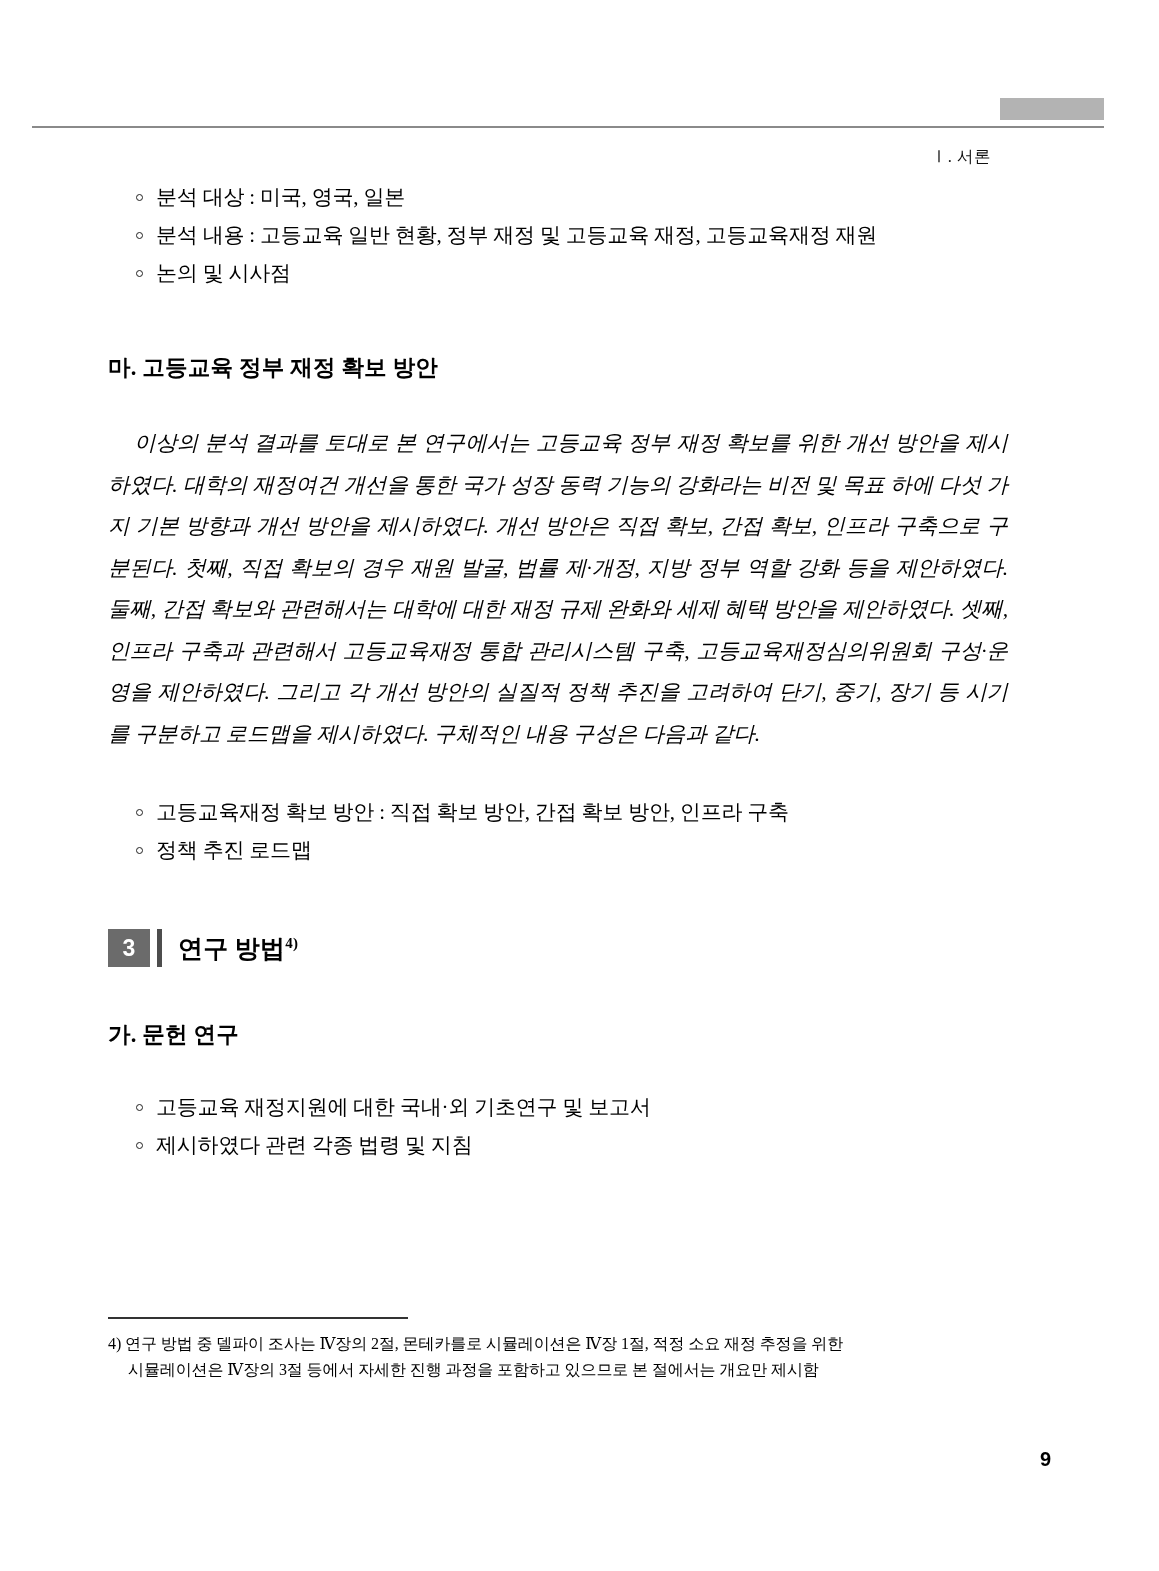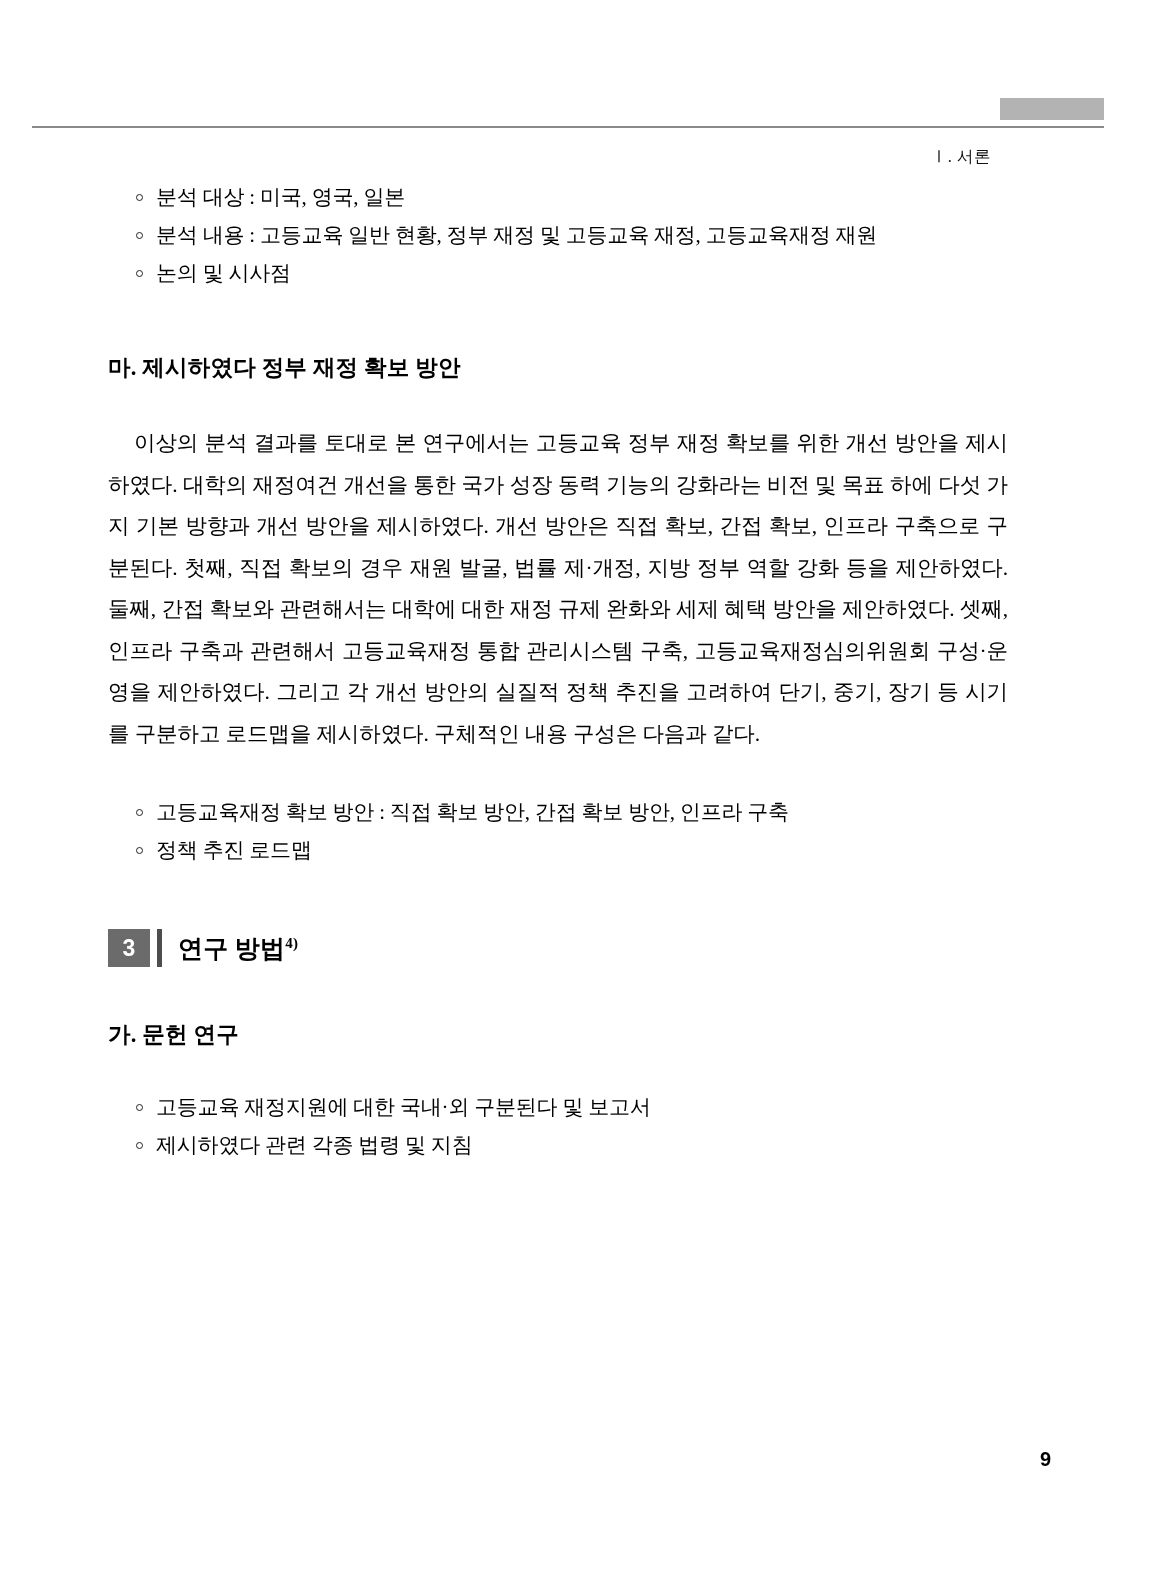--- a/index.html
+++ b/index.html
@@ -114,20 +114,21 @@
 
   
   p.para {
     margin: 0;
     font-size: 21.5px;
     line-height: 41.5px;
     text-align: justify;
     text-justify: inter-character;
     letter-spacing: -0.1px;
     text-indent: 26px;
+    font-style: italic;
   }
 
   
   .section-head {
     display: flex;
     align-items: center;
     gap: 0;
   }
   .sec-num {
     width: 42px;
@@ -209,21 +210,21 @@
   <div class="content">
 
     <ul class="bullets">
       <li>분석 대상 : 미국, 영국, 일본</li>
       <li>분석 내용 : 고등교육 일반 현황, 정부 재정 및 고등교육 재정, 고등교육재정 재원</li>
       <li>논의 및 시사점</li>
     </ul>
 
     <div class="sp-52"></div>
 
-    <h3 class="subheading">마. 제시하였다 정부 재정 확보 방안</h3>
+    <h3 class="subheading">마. 고등교육 정부 재정 확보 방안</h3>
 
     <div class="sp-40"></div>
 
     <p class="para">이상의 분석 결과를 토대로 본 연구에서는 고등교육 정부 재정 확보를 위한 개선 방안을 제시하였다. 대학의 재정여건 개선을 통한 국가 성장 동력 기능의 강화라는 비전 및 목표 하에 다섯 가지 기본 방향과 개선 방안을 제시하였다. 개선 방안은 직접 확보, 간접 확보, 인프라 구축으로 구분된다. 첫째, 직접 확보의 경우 재원 발굴, 법률 제·개정, 지방 정부 역할 강화 등을 제안하였다. 둘째, 간접 확보와 관련해서는 대학에 대한 재정 규제 완화와 세제 혜택 방안을 제안하였다. 셋째, 인프라 구축과 관련해서 고등교육재정 통합 관리시스템 구축, 고등교육재정심의위원회 구성·운영을 제안하였다. 그리고 각 개선 방안의 실질적 정책 추진을 고려하여 단기, 중기, 장기 등 시기를 구분하고 로드맵을 제시하였다. 구체적인 내용 구성은 다음과 같다.</p>
 
     <div class="sp-30"></div>
 
     <ul class="bullets">
       <li>고등교육재정 확보 방안 : 직접 확보 방안, 간접 확보 방안, 인프라 구축</li>
       <li>정책 추진 로드맵</li>
@@ -237,22 +238,29 @@
       <span class="sec-title"><span>연구 방법</span><sup>4)</sup></span>
     </div>
 
     <div class="sp-52"></div>
 
     <h3 class="subheading">가. 문헌 연구</h3>
 
     <div class="sp-30"></div>
 
     <ul class="bullets">
-      <li>고등교육 재정지원에 대한 국내·외 구분된다 및 보고서</li>
+      <li>고등교육 재정지원에 대한 국내·외 기초연구 및 보고서</li>
       <li>제시하였다 관련 각종 법령 및 지침</li>
     </ul>
 
   </div>
 
+  <div class="footnote-zone">
+    <div class="footnote-rule"></div>
+    <div class="footnote-text">
+      <span>4) 연구 방법 중 델파이 조사는 Ⅳ장의 2절, 몬테카를로 시뮬레이션은 Ⅳ장 1절, 적정 소요 재정 추정을 위한</span>
+      <span class="fn-line2">시뮬레이션은 Ⅳ장의 3절 등에서 자세한 진행 과정을 포함하고 있으므로 본 절에서는 개요만 제시함</span>
+    </div>
+  </div>
 
   <div class="page-number">9</div>
 
 </div>
 
 </body></html>

